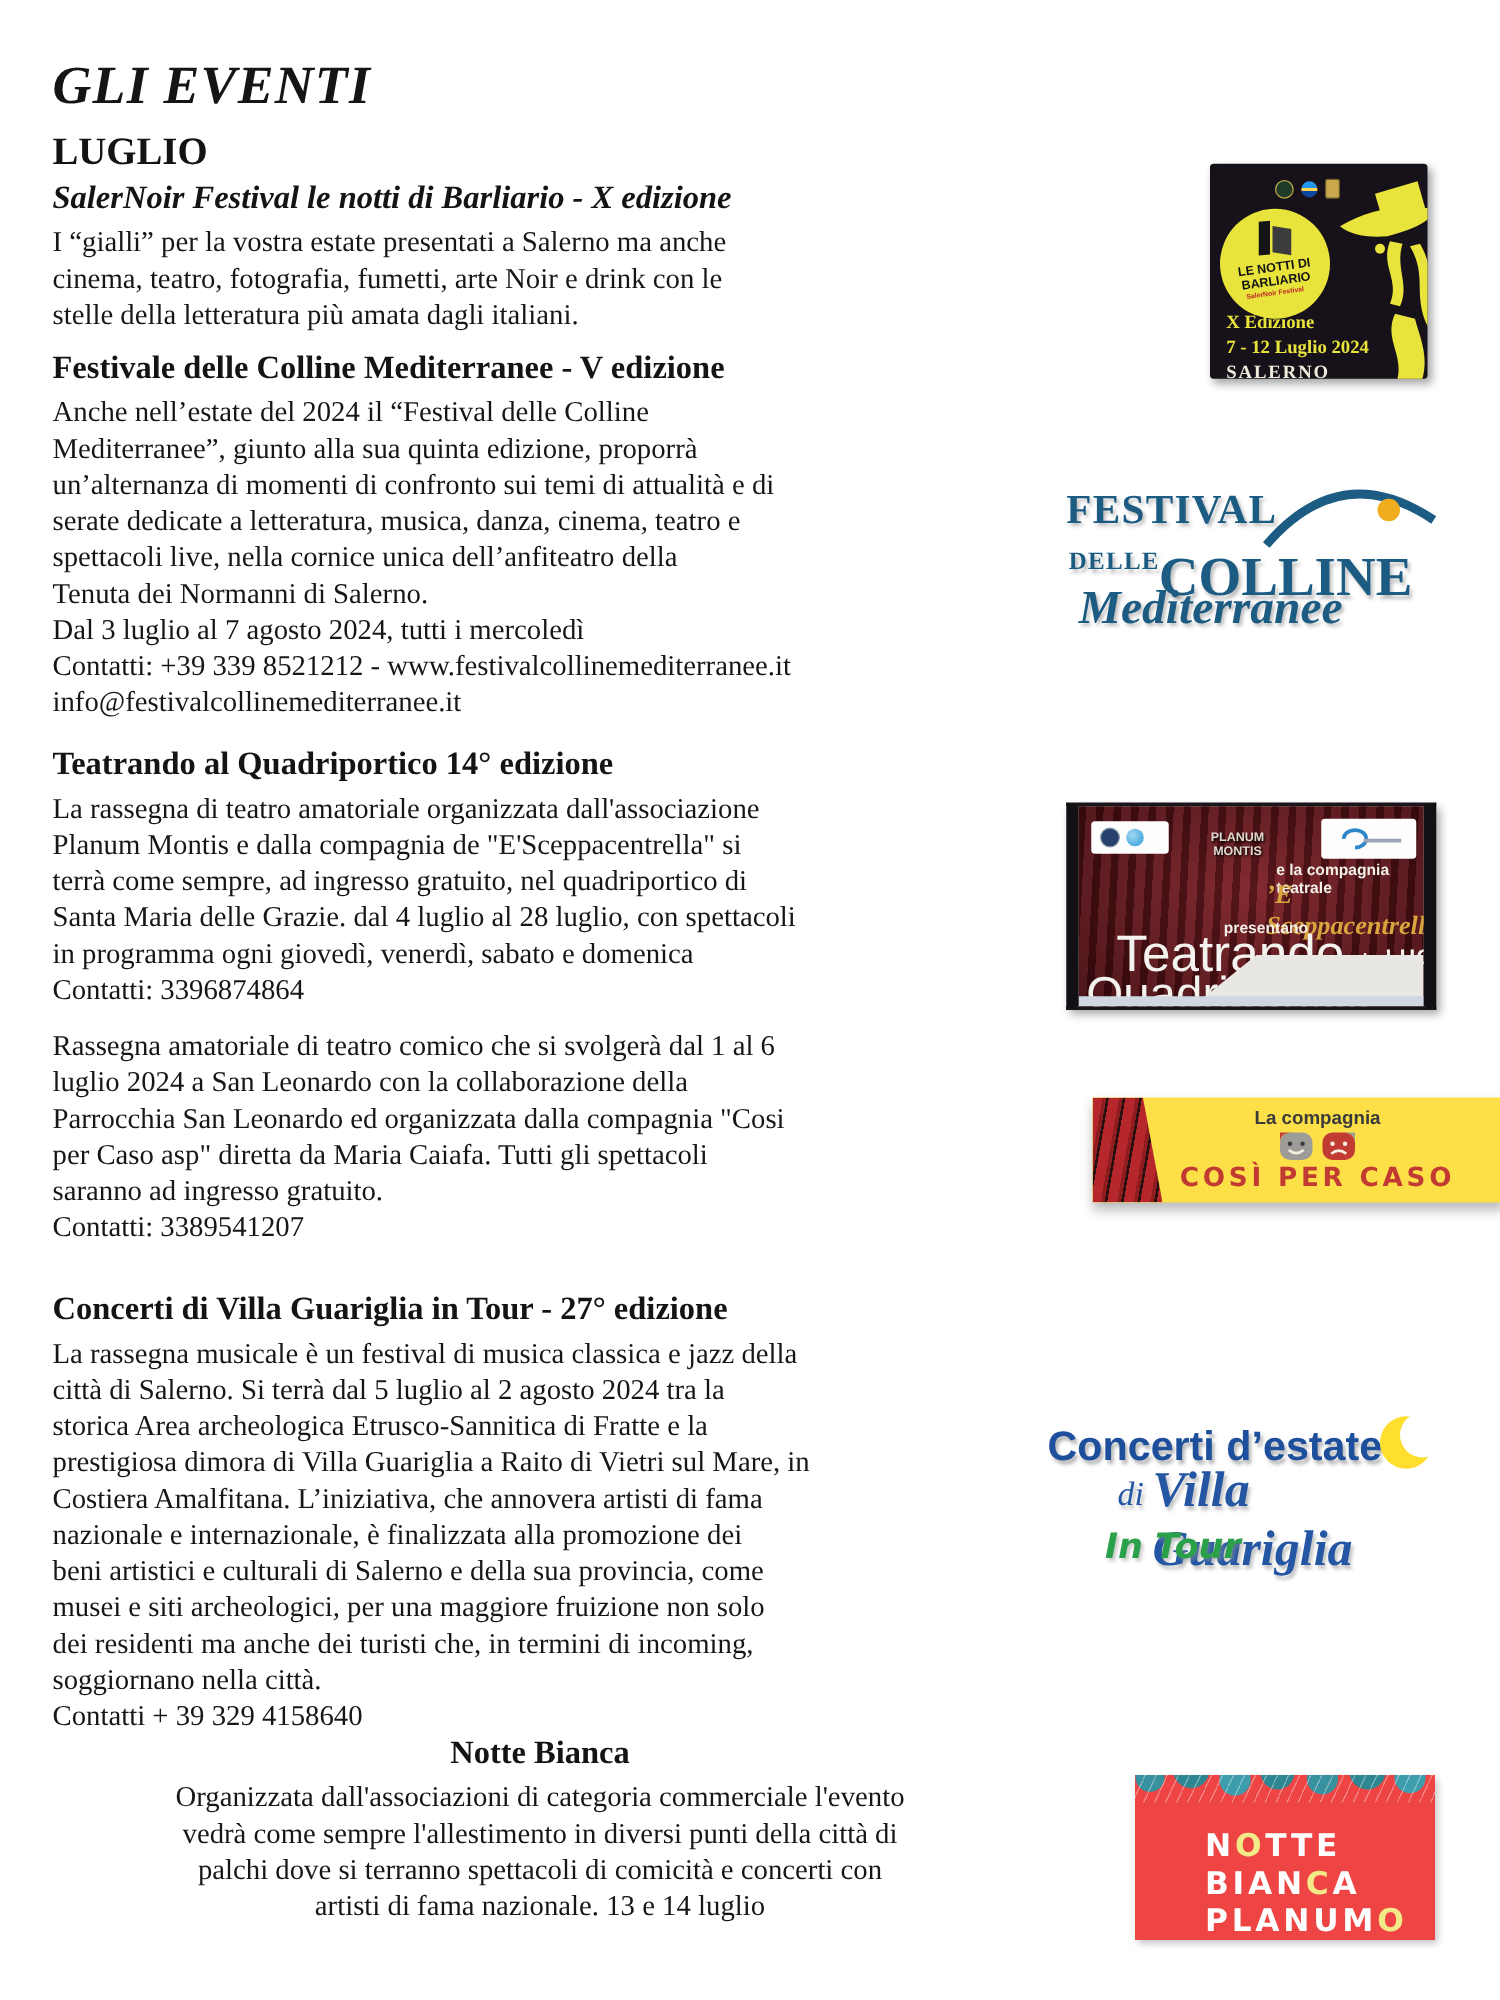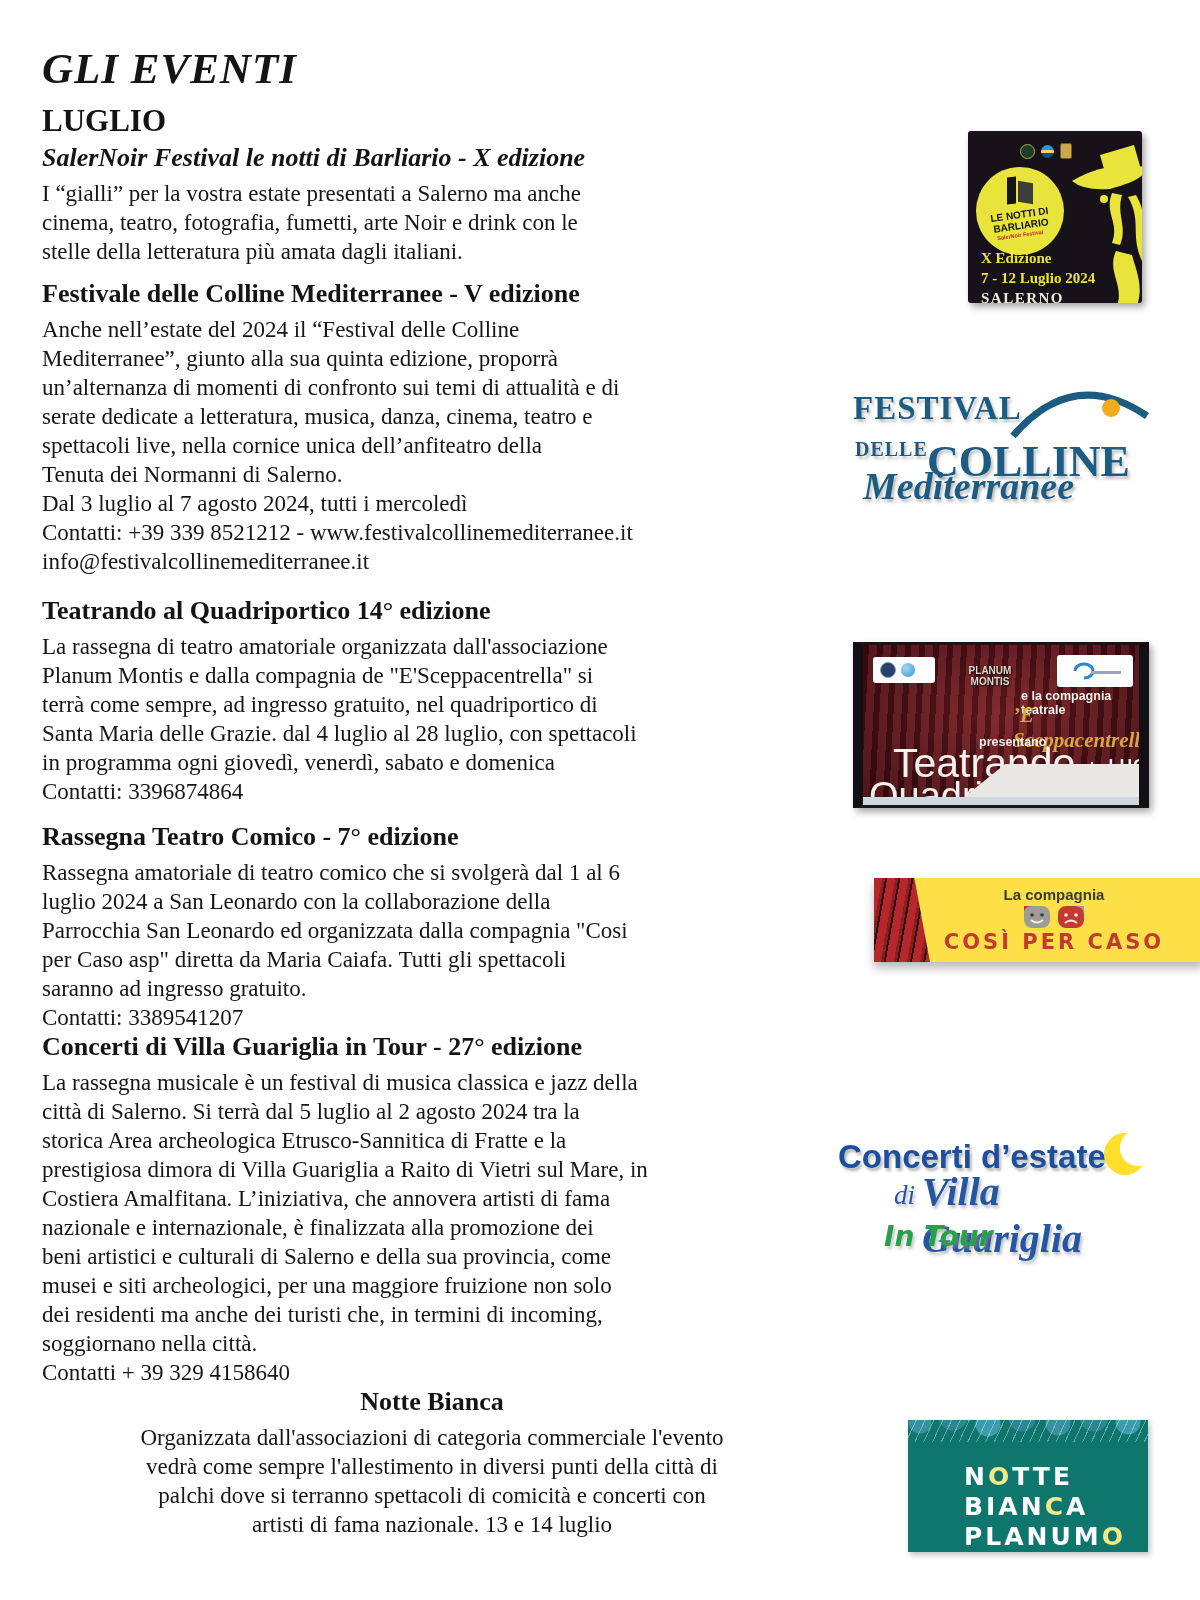--- a/index.html
+++ b/index.html
@@ -103,21 +103,21 @@
   .cv-moon{position:absolute;left:264px;top:-8px;}
   .cv-l2a{position:absolute;left:56px;top:44px;font-size:27px;font-style:italic;color:#2456a4;
           text-shadow:2px 3px 3px rgba(120,120,120,.45);}
   .cv-l2b{position:absolute;left:84px;top:32px;font-size:40px;font-style:italic;font-weight:600;
           color:#2456a4;text-shadow:2px 3px 3px rgba(120,120,120,.45);}
   .cv-l3{position:absolute;left:46px;top:84px;font-family:"DejaVu Sans",sans-serif;
          font-size:28px;font-style:italic;font-weight:600;color:#2aa04a;
          text-shadow:2px 3px 3px rgba(150,150,150,.5);}
 
   
-  #img-notte{left:908px;top:1420px;width:240px;height:132px;background:#0f766e;
+  #img-notte{left:908px;top:1420px;width:240px;height:132px;background:#ef4444;
              box-shadow:2px 3px 6px rgba(0,0,0,.25);overflow:hidden;}
   .nb-top{position:absolute;left:0;top:0;width:240px;height:30px;
       background-image:
         radial-gradient(circle at 12px 2px,#37919f 11px,transparent 12px),
         radial-gradient(circle at 45px -4px,#2d8793 14px,transparent 15px),
         radial-gradient(circle at 80px 4px,#3d9dad 12px,transparent 13px),
         radial-gradient(circle at 114px -2px,#2d8793 13px,transparent 14px),
         radial-gradient(circle at 150px 3px,#37919f 12px,transparent 13px),
         radial-gradient(circle at 186px -3px,#2d8793 14px,transparent 15px),
         radial-gradient(circle at 220px 2px,#3d9dad 12px,transparent 13px);}
@@ -159,21 +159,20 @@
   <h3>Teatrando al Quadriportico 14° edizione</h3>
   <p>La rassegna di teatro amatoriale organizzata dall'associazione
 Planum Montis e dalla compagnia de "E'Sceppacentrella" si
 terrà come sempre, ad ingresso gratuito, nel quadriportico di
 Santa Maria delle Grazie. dal 4 luglio al 28 luglio, con spettacoli
 in programma ogni giovedì, venerdì, sabato e domenica
 Contatti: 3396874864</p>
 </section>
 
 <section id="ev4" class="abs event">
-  <h3>Rassegna Teatro Comico - 7° edizione</h3>
   <p>Rassegna amatoriale di teatro comico che si svolgerà dal 1 al 6
 luglio 2024 a San Leonardo con la collaborazione della
 Parrocchia San Leonardo ed organizzata dalla compagnia "Cosi
 per Caso asp" diretta da Maria Caiafa. Tutti gli spettacoli
 saranno ad ingresso gratuito.
 Contatti: 3389541207</p>
 </section>
 
 <section id="ev5" class="abs event">
   <h3>Concerti di Villa Guariglia in Tour - 27° edizione</h3>

